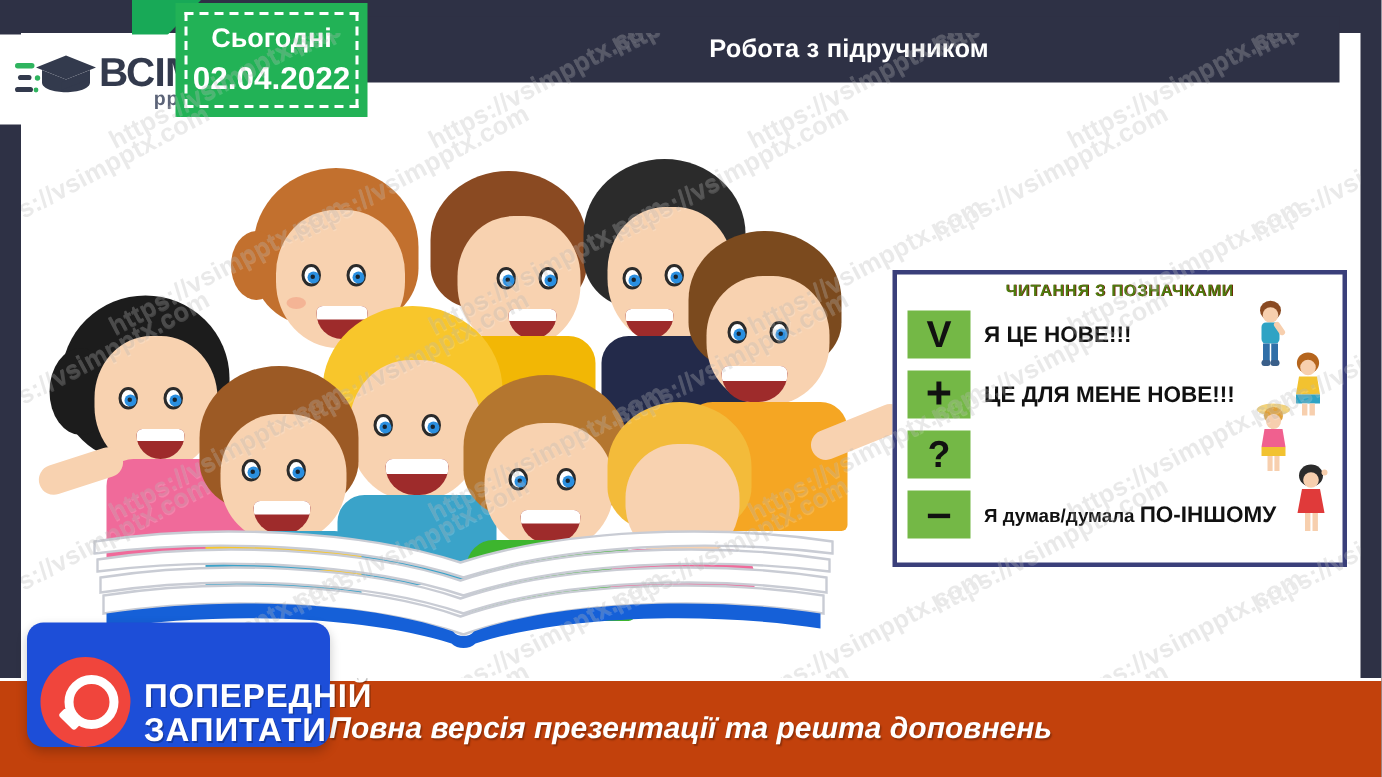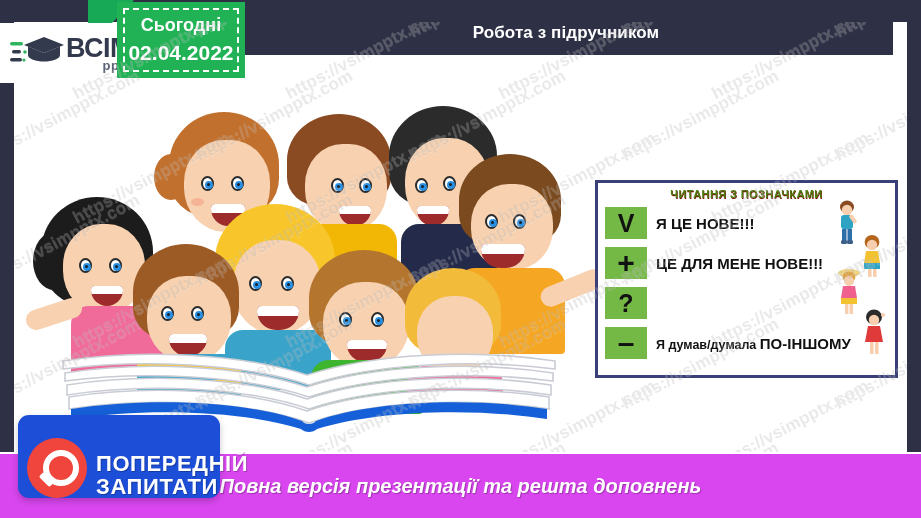--- a/index.html
+++ b/index.html
@@ -206,21 +206,21 @@
   .pv-line {
     color:#ffffff; font-size:22px; font-weight:700;
     letter-spacing:.6px;
     text-shadow:1px 1px 0 rgba(0,0,0,.25);
   }
 
   
   #bottom-banner {
     position:absolute; left:0px; top:452px;
     width:921px; height:66px;
-    background:#d946ef;
+    background:#c2410c;
     border-top:2px solid #ffffff;
     z-index:70;
     display:flex; flex-direction:column;
     align-items:center; justify-content:center;
   }
   .bb-line {
     color:#ffffff; font-size:20px; font-weight:700;
     font-style:italic;
     text-shadow:1px 1px 1px rgba(0,0,0,.28);
     line-height:1.25;

